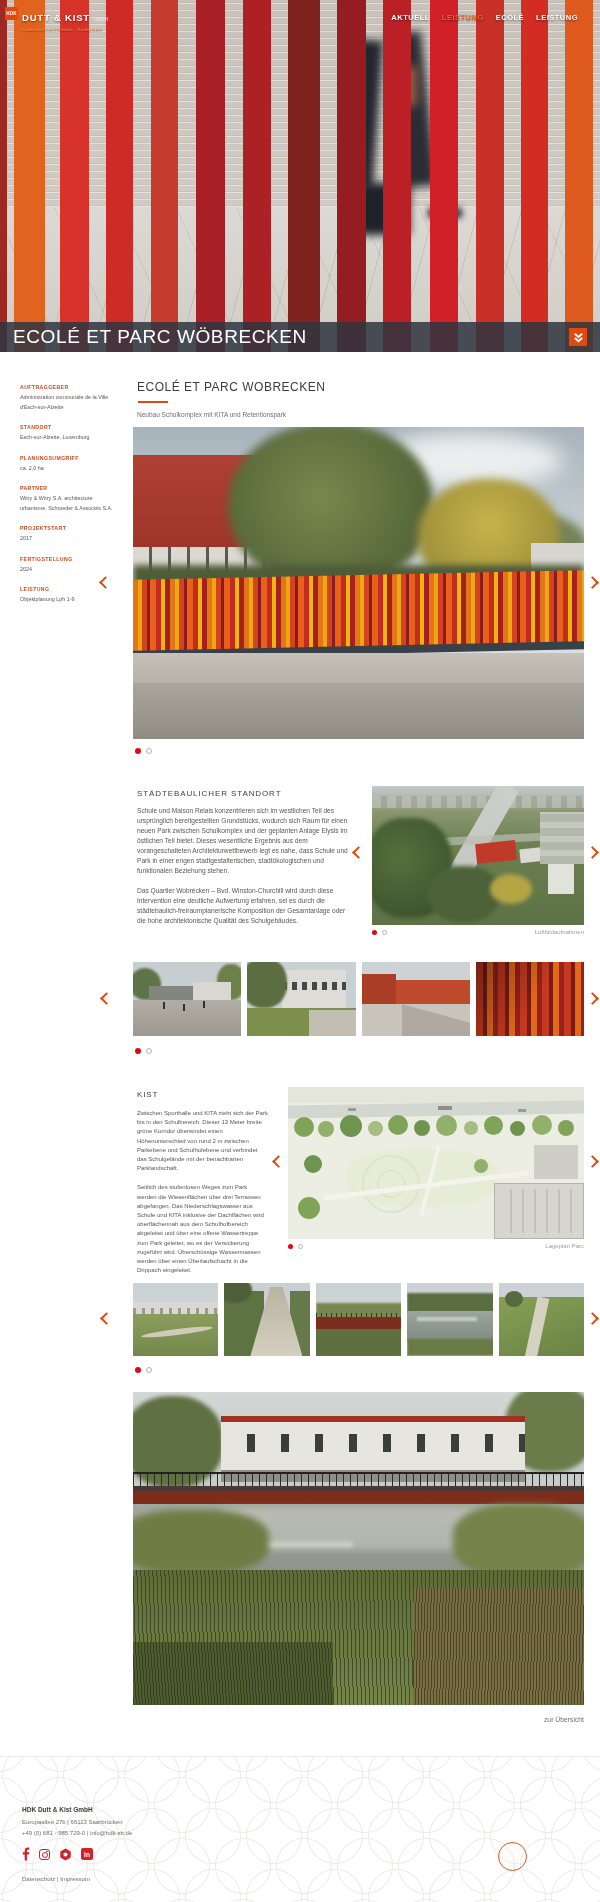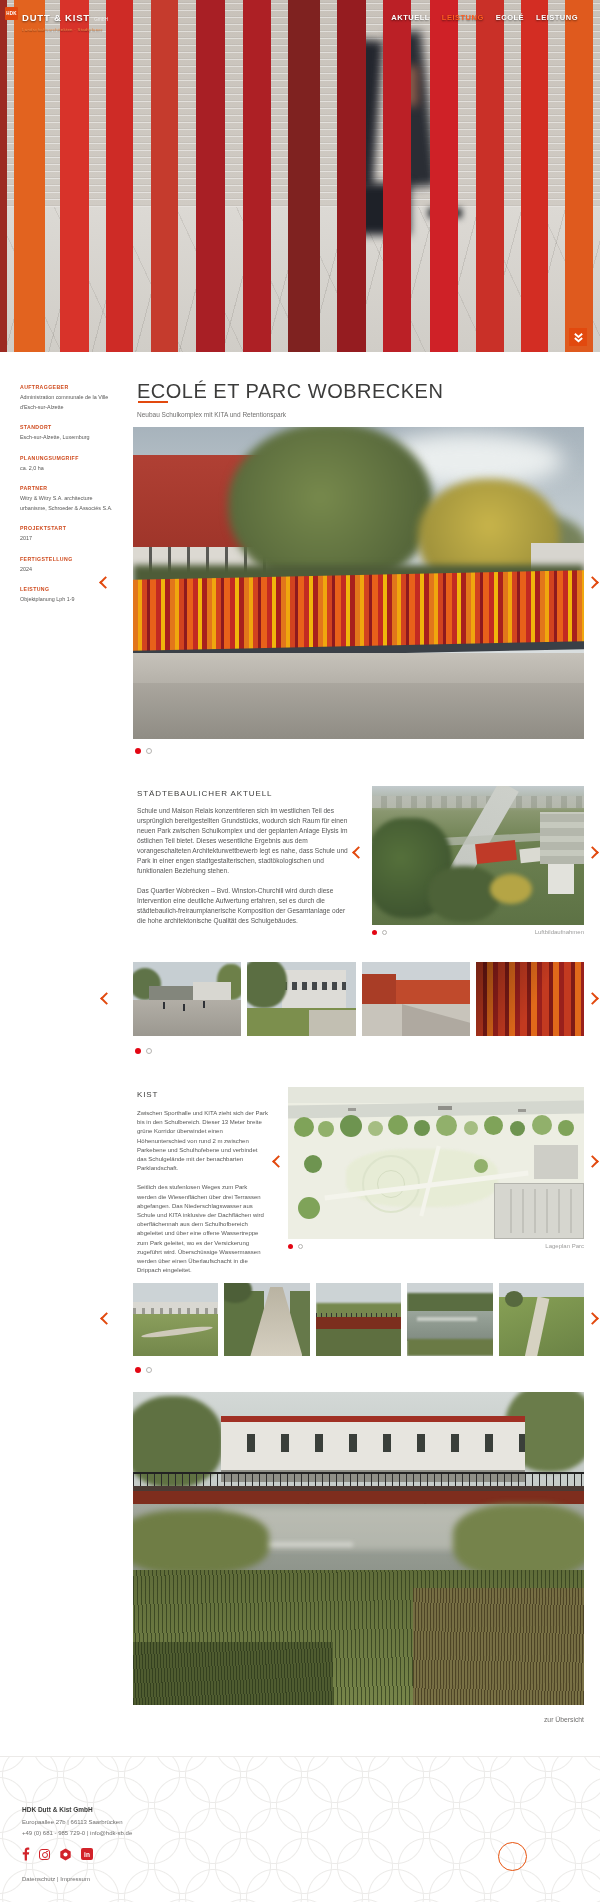--- a/index.html
+++ b/index.html
@@ -51,21 +51,21 @@
   .band-btn { position:absolute; right:13px; top:328px; width:18px; height:18px; background:#e2490e;
     display:flex; align-items:center; justify-content:center; cursor:pointer; }
 
   
   .facts { position:absolute; left:20px; top:384px; width:95px; }
   .fact { margin-bottom:12px; }
   .fact-lbl { font-size:5.2px; font-weight:bold; color:#cf4a1d; letter-spacing:.4px; margin-bottom:3px; }
   .fact-val { font-size:5.4px; color:#575756; line-height:9.5px; }
 
   
-  .proj-title { position:absolute; left:137px; top:380px; font-size:20px; color:#3c3c3b; letter-spacing:.5px; font-weight:400; }
+  .proj-title { position:absolute; left:137px; top:380px; font-size:12px; color:#3c3c3b; letter-spacing:.5px; font-weight:400; }
   .proj-rule { position:absolute; left:138px; top:401px; width:30px; height:2px; background:#e2490e; }
   .proj-sub { position:absolute; left:137px; top:411px; font-size:6.5px; color:#706f6e; }
 
   
   .img-frame { position:absolute; overflow:hidden; background:#aab3ab; cursor:pointer; }
   .dots { position:absolute; display:flex; gap:5px; align-items:center; }
   .dot { width:6px; height:6px; border-radius:50%; cursor:pointer; }
   .dot.on { background:#e30613; }
   .dot.off { border:1px solid #b5b3b1; background:transparent; }
   .arr { position:absolute; width:9px; height:9px; border-left:2px solid #e2490e; border-bottom:2px solid #e2490e;
@@ -127,20 +127,23 @@
       </div>
     </div>
 
     <div class="nav">
       <span class="nav-item">AKTUELL</span>
       <span class="nav-item active">LEISTUNG</span>
       <span class="nav-item">ECOLÉ</span>
       <span class="nav-item">LEISTUNG</span>
     </div>
 
+    <div class="hero-band">
+      <span class="hero-band-title">ECOLÉ ET PARC WÖBRECKEN</span>
+    </div>
     <div class="band-btn">
       <svg width="11" height="11" viewBox="0 0 12 12">
         <polyline points="2,2 6,5.4 10,2" fill="none" stroke="#fff" stroke-width="2.1"></polyline>
         <polyline points="2,6.6 6,10 10,6.6" fill="none" stroke="#fff" stroke-width="2.1"></polyline>
       </svg>
     </div>
   </div>
 
   <div class="facts">
     <div class="fact">
@@ -193,21 +196,21 @@
     <div class="ly" style="left:0;top:226px;width:451px;height:32px;background:linear-gradient(180deg,#c6c2ba,#b4b0a8)"></div>
     <div class="ly" style="left:0;top:256px;width:451px;height:56px;background:linear-gradient(180deg,#aaa69e,#8f8c84)"></div>
   </div>
   <div class="arr" style="left:101px;top:578px;"></div>
   <div class="arr r" style="left:588px;top:578px;"></div>
   <div class="dots" style="left:135px;top:748px;">
     <div class="dot on"></div>
     <div class="dot off"></div>
   </div>
 
-  <div class="sec-h" style="left:137px;top:789px;">STÄDTEBAULICHER AKTUELL</div>
+  <div class="sec-h" style="left:137px;top:789px;">STÄDTEBAULICHER STANDORT</div>
   <div class="body-t" style="left:137px;top:806px;width:211px;font-size:6.6px;line-height:10px;">
     <p>Schule und Maison Relais konzentrieren sich im westlichen Teil des ursprünglich bereitgestellten Grundstücks, wodurch sich Raum für einen neuen Park zwischen Schulkomplex und der geplanten Anlage Elysis im östlichen Teil bietet. Dieses wesentliche Ergebnis aus dem vorangeschalteten Architekturwettbewerb legt es nahe, dass Schule und Park in einer engen stadtgestalterischen, stadtökologischen und funktionalen Beziehung stehen.</p>
     <p>Das Quartier Wobrécken – Bvd. Winston-Churchill wird durch diese Intervention eine deutliche Aufwertung erfahren, sei es durch die städtebaulich-freiraumplanerische Komposition der Gesamtanlage oder die hohe architektonische Qualität des Schulgebäudes.</p>
   </div>
 
   <div class="img-frame" style="left:372px;top:786px;width:212px;height:139px;">
     <div class="ly" style="inset:0;background:linear-gradient(180deg,#c2cacd 0,#aeb5a8 10%,#8a9770 18%,#6c8050 42%,#5d7245 100%)"></div>
     <div class="ly" style="left:0;top:10px;width:212px;height:12px;background:repeating-linear-gradient(90deg,#b9bcb3 0 9px,#a2a69b 9px 15px);opacity:.85"></div>
     <div class="ly" style="left:95px;top:-8px;width:22px;height:125px;background:linear-gradient(#cdd0ca,#c2c5bf);transform:rotate(30deg)"></div>
     <div class="ly" style="left:0;top:50px;width:212px;height:8px;background:#b9bdb3;transform:rotate(-3deg);opacity:.7"></div>

